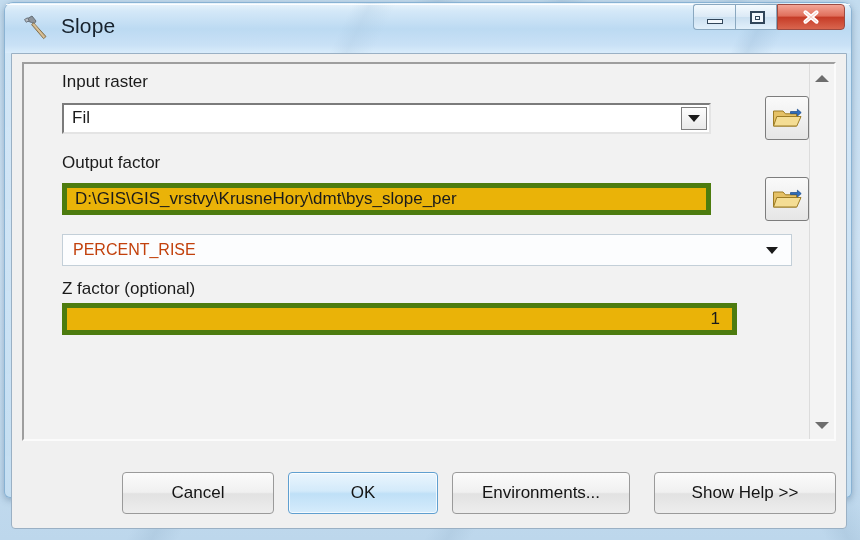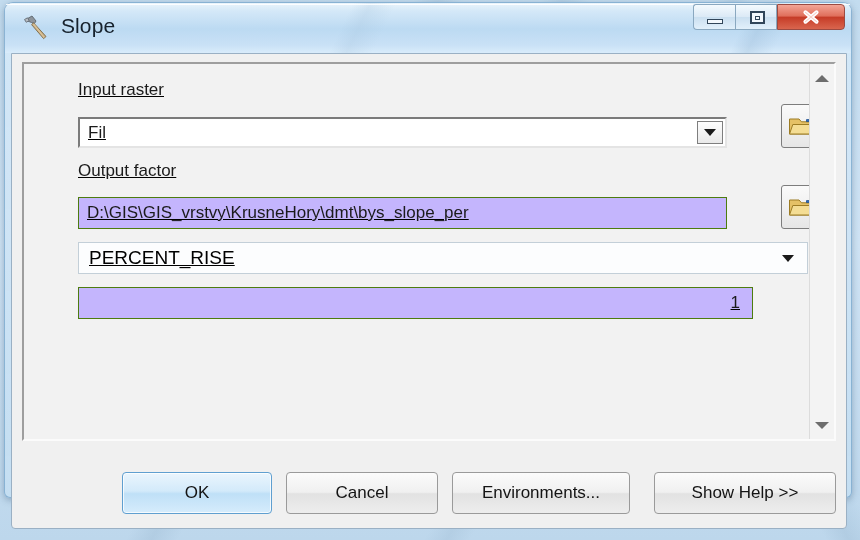--- a/index.html
+++ b/index.html
@@ -140,37 +140,36 @@
     top: 8px;
     width: 814px;
     height: 379px;
     background: #f2f2f2;
     border: 2px solid;
     border-color: #9e9e9e #fbfbfb #fbfbfb #9e9e9e;
     box-sizing: border-box;
   }
   #param-inner {
     position: absolute;
-    left: 16px; top: 0;
+    left: 0; top: 0;
     width: 785px;
     height: 100%;
     box-sizing: border-box;
-    padding: 16px 0 0 38px;
-    text-decoration: underline;
+    padding: 8px 0 0 38px;
   }
 
   .field-label {
     font-size: 17px;
     color: #1b1b1b;
     margin-bottom: 4px;
     white-space: nowrap;
   }
   .field-row {
     display: flex;
-    align-items: flex-end;
+    align-items: center;
     margin-bottom: 13px;
     gap: 44px;
   }
 
   
   .combo-sunken {
     width: 675px;
     height: 31px;
     background: #ffffff;
     border: 2px solid;
@@ -200,22 +199,22 @@
     width: 0; height: 0;
     border-left: 6px solid transparent;
     border-right: 6px solid transparent;
     border-top: 7px solid #1a1a1a;
   }
 
   
   .text-field {
     width: 675px;
     height: 32px;
-    background: #c4b5fd;
-    border: 1px solid #4d7c0f;
+    background: #eab308;
+    border: 5px solid #4d7c0f;
     box-sizing: border-box;
     display: flex;
     align-items: center;
     position: relative;
   }
   .text-field .val {
     font-size: 17px;
     color: #1b1b1b;
     padding-left: 8px;
     white-space: nowrap;
@@ -233,22 +232,22 @@
     width: 730px;
     height: 32px;
     background: #fcfdfe;
     border: 1px solid #c3cfd8;
     box-sizing: border-box;
     display: flex;
     align-items: center;
     position: relative;
   }
   .flat-combo .val {
-    font-size: 19px;
-    color: #000000;
+    font-size: 16px;
+    color: #c2410c;
     padding-left: 10px;
     white-space: nowrap;
   }
   .flat-arrow {
     position: absolute;
     right: 13px; top: 12px;
   }
 
   
   .browse-btn {
@@ -414,39 +413,40 @@
 
         <div class="field-row">
           <div class="flat-combo">
             <div class="val">PERCENT_RISE</div>
             <div class="flat-arrow">
               <div class="tri-down"></div>
             </div>
           </div>
         </div>
 
+        <div class="field-label">Z factor (optional)</div>
         <div class="field-row">
           <div class="text-field num">
             <div class="val">1</div>
           </div>
         </div>
 
       </div>
 
       <div id="vscroll">
         <div class="sb-arrow up">
           <div class="sb-tri-up"></div>
         </div>
         <div class="sb-arrow down">
           <div class="sb-tri-down"></div>
         </div>
       </div>
     </div>
 
     <div id="buttonbar">
+      <div class="btn cancel">Cancel</div>
       <div class="btn primary">OK</div>
-      <div class="btn cancel">Cancel</div>
       <div class="btn environments">Environments...</div>
       <div class="btn showhelp">Show Help &gt;&gt;</div>
     </div>
 
   </div>
 </div>
 
 </body></html>

